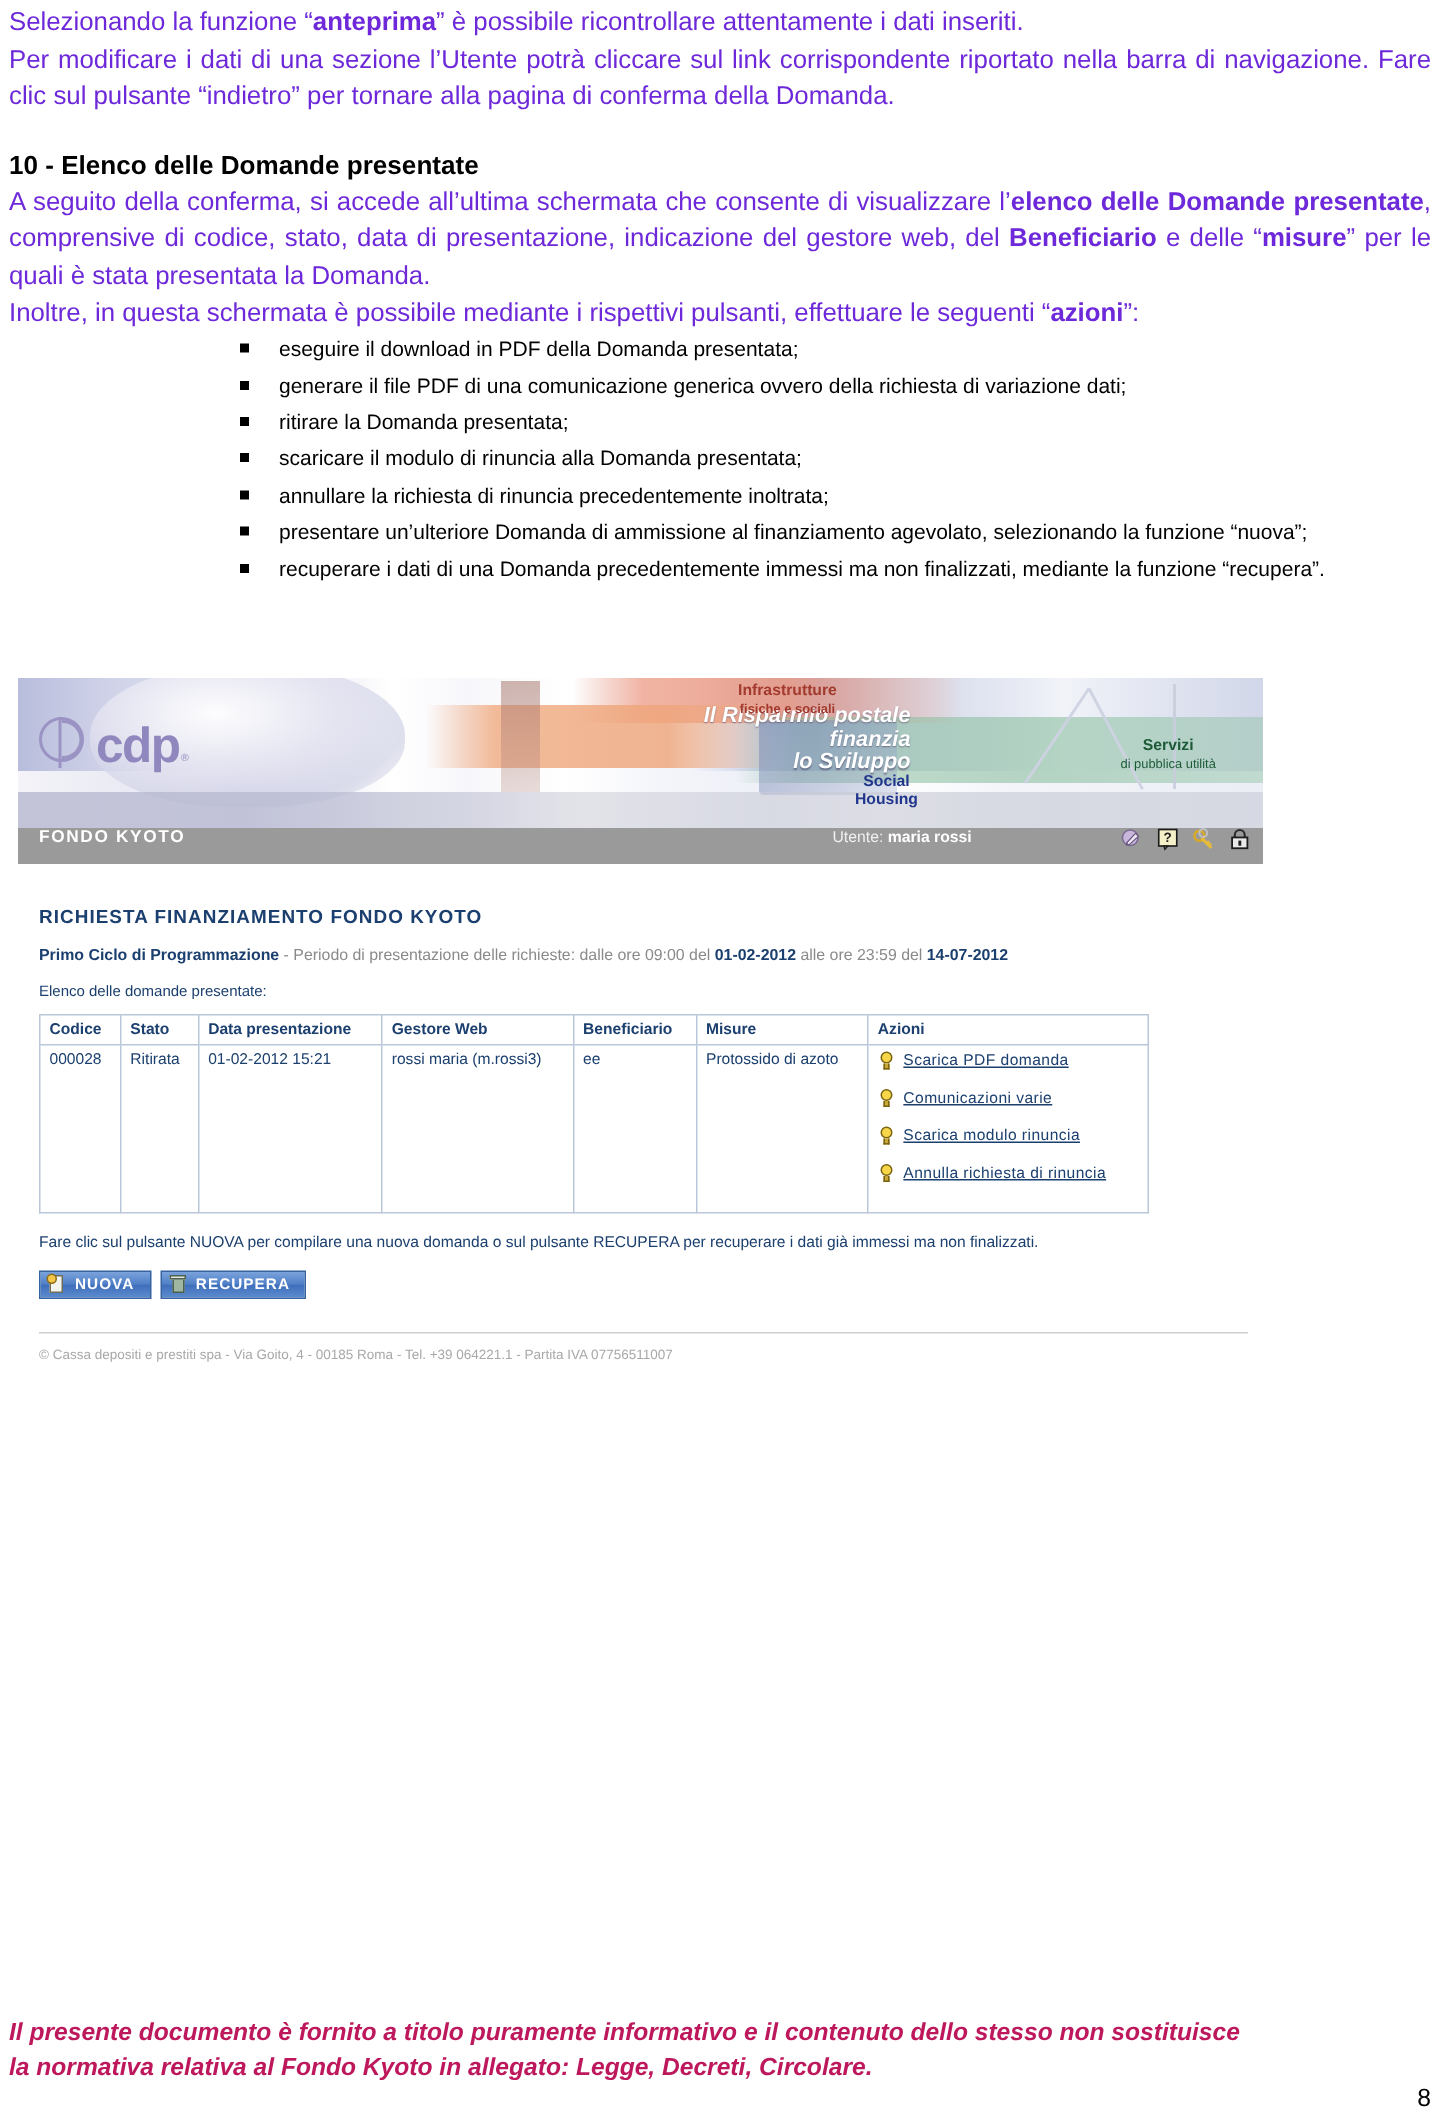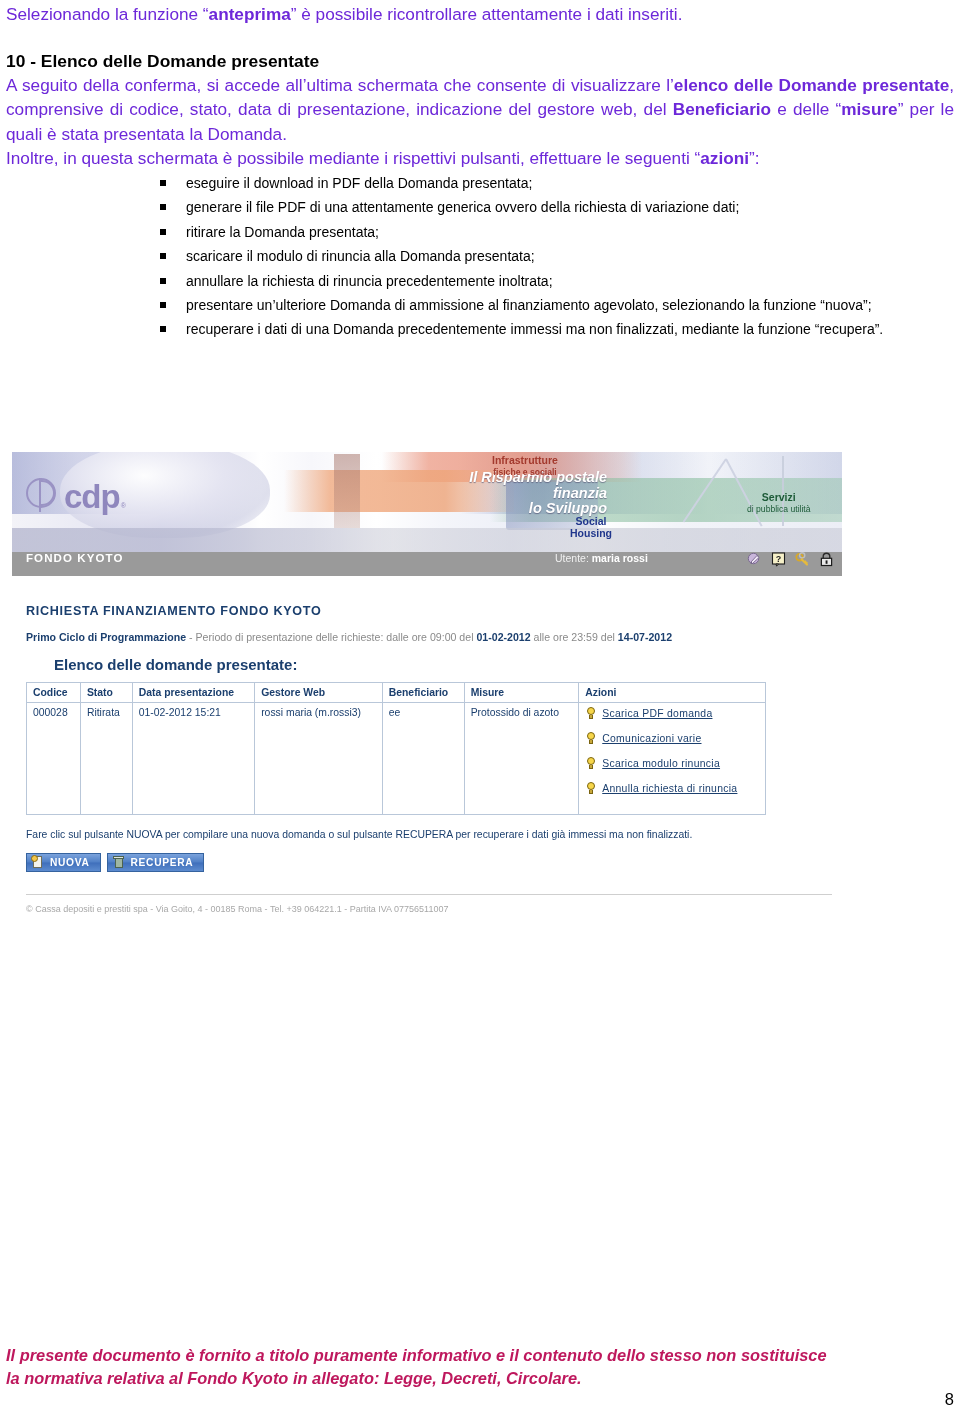--- a/index.html
+++ b/index.html
@@ -274,23 +274,22 @@
     font-size: 12.6px; font-weight: bold; color: #1b3f6e;
     letter-spacing: 0.7px;
     margin-bottom: 13px;
   }
   .app-sub {
     font-size: 10.6px; color: #8a8a8a; margin-bottom: 13px;
   }
   .app-sub b { color: #1b3f6e; }
   .app-sub .lead { color: #1b3f6e; font-weight: bold; }
   .app-list-lbl {
-    font-size: 15px; font-weight: bold; color: #1b3f6e;
+    font-size: 10px; font-weight: normal; color: #1b3f6e;
     margin-bottom: 9px;
-    margin-left: 28px;
   }
 
   
   table.domande {
     border-collapse: collapse;
     width: 740px;
     font-size: 10.4px;
     color: #1b3f6e;
   }
   table.domande th, table.domande td {
@@ -395,31 +394,32 @@
     color: #000;
   }
 </style>
 </head>
 <body>
 
 <div class="page">
 
   <div class="doc-body">
     <p class="para first" id="p-intro-1"><span>Selezionando la funzione “</span><b>anteprima</b><span>” è possibile ricontrollare attentamente i dati inseriti.</span></p>
+    <p class="para" id="p-intro-2"><span>Per modificare i dati di una sezione l’Utente potrà cliccare sul link corrispondente riportato nella barra di navigazione. Fare clic sul pulsante “indietro” per tornare alla pagina di conferma della Domanda.</span></p>
 
     <div class="spacer-sm"></div>
 
     <div class="heading">10 - Elenco delle Domande presentate</div>
 
     <p class="para" id="p-sec-1"><span>A seguito della conferma, si accede all’ultima schermata che consente di visualizzare l’</span><b>elenco delle Domande presentate</b><span>, comprensive di codice, stato, data di presentazione, indicazione del gestore web, del </span><b>Beneficiario</b><span> e delle “</span><b>misure</b><span>” per le quali è stata presentata la Domanda.</span></p>
     <p class="para" id="p-sec-2"><span>Inoltre, in questa schermata è possibile mediante i rispettivi pulsanti, effettuare le seguenti “</span><b>azioni</b><span>”:</span></p>
 
     <ul class="bullets" id="bullet-list">
         <li><span class="sq"></span><span>eseguire il download in PDF della Domanda presentata;</span></li>
-        <li><span class="sq"></span><span>generare il file PDF di una attentamente generica ovvero della richiesta di variazione dati;</span></li>
+        <li><span class="sq"></span><span>generare il file PDF di una comunicazione generica ovvero della richiesta di variazione dati;</span></li>
         <li><span class="sq"></span><span>ritirare la Domanda presentata;</span></li>
         <li><span class="sq"></span><span>scaricare il modulo di rinuncia alla Domanda presentata;</span></li>
         <li><span class="sq"></span><span>annullare la richiesta di rinuncia precedentemente inoltrata;</span></li>
         <li><span class="sq"></span><span>presentare un’ulteriore Domanda di ammissione al finanziamento agevolato, selezionando la funzione “nuova”;</span></li>
         <li><span class="sq"></span><span>recuperare i dati di una Domanda precedentemente immessi ma non finalizzati, mediante la funzione “recupera”.</span></li>
       </ul>
   </div>
 
   <div class="shot">
 

